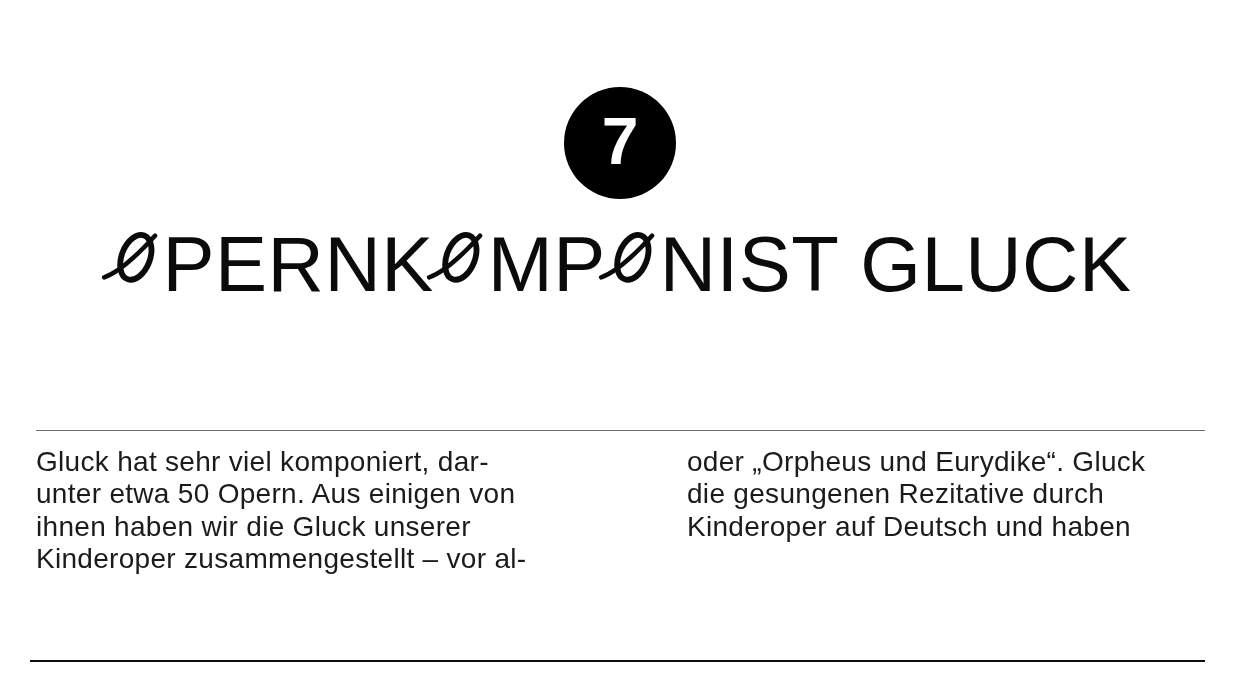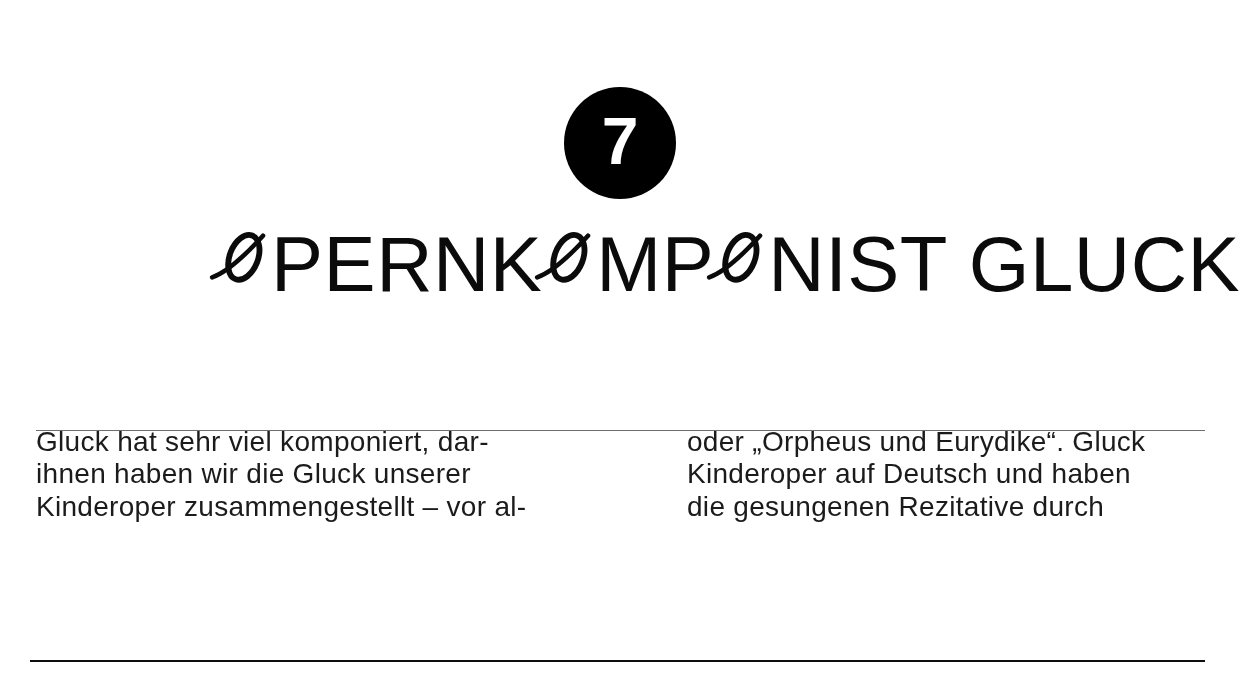--- a/index.html
+++ b/index.html
@@ -20,35 +20,35 @@
   .badge{
     position:absolute;left:564px;top:87px;width:112px;height:112px;
     border-radius:50%;background:var(--badge-bg);color:var(--badge-fg);
     display:flex;align-items:center;justify-content:center;
   }
   .badge span{
     font-size:66px;font-weight:700;line-height:1;transform:translateY(-2px);
   }
   .heading{
     position:absolute;left:0;right:0;top:221px;margin:0;
-    text-align:right;white-space:nowrap;
+    text-align:center;white-space:nowrap;
     font-size:78px;line-height:86px;font-weight:400;letter-spacing:.5px;
     color:var(--heading);
   }
   .heading .seg{letter-spacing:.5px;}
   .fancy-o{
     display:inline-block;width:50px;height:80px;margin:0 3px 0 1px;
     vertical-align:-13px;position:relative;
   }
   .fancy-o svg{overflow:visible;display:block;}
   .rule{position:absolute;}
   .rule-top{left:36px;width:1169px;top:430px;height:1px;background:var(--rule-top);}
   .rule-bottom{left:30px;width:1175px;top:660px;height:2px;background:var(--rule-bottom);}
   .col{
-    position:absolute;top:426px;color:var(--text);
+    position:absolute;top:446px;color:var(--text);
     font-size:28px;line-height:32.4px;letter-spacing:.3px;white-space:nowrap;
   }
   .col-left{left:36px;}
   .col-right{left:639px;margin-left:48px;}
 </style>
 </head>
 <body>
 
 <div class="page">
 
@@ -66,25 +66,26 @@
     </svg></span><span class="seg">MP</span><span class="fancy-o"><svg width="50" height="70" viewBox="0 0 60 84" xmlns="http://www.w3.org/2000/svg">
       <ellipse cx="31" cy="40" rx="17" ry="28" transform="rotate(21 31 40)" fill="none" stroke="currentColor" stroke-width="7"></ellipse>
       <path d="M -7 64 Q 16 56 54 14" fill="none" stroke="currentColor" stroke-width="5.5" stroke-linecap="round"></path>
     </svg></span><span class="seg">NIST GLUCK</span>
   </h1>
 
   <div class="rule rule-top"></div>
 
   <div class="col col-left">
     <div>Gluck hat sehr viel komponiert, dar-</div>
+    <div>unter etwa 50 Opern. Aus einigen von</div>
     <div>ihnen haben wir die Gluck unserer</div>
     <div>Kinderoper zusammengestellt – vor al-</div>
   </div>
 
   <div class="col col-right">
     <div>oder „Orpheus und Eurydike“. Gluck</div>
+    <div>die gesungenen Rezitative durch</div>
     <div>Kinderoper auf Deutsch und haben</div>
-    <div>die gesungenen Rezitative durch</div>
   </div>
 
   <div class="rule rule-bottom"></div>
 
 </div>
 
 </body></html>

